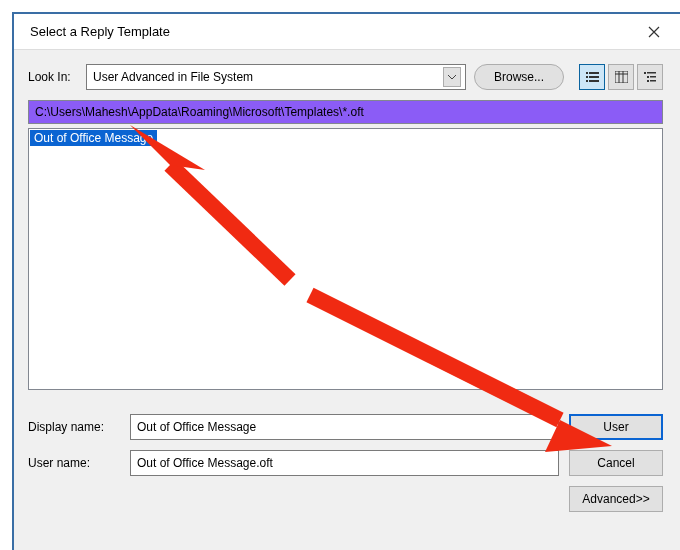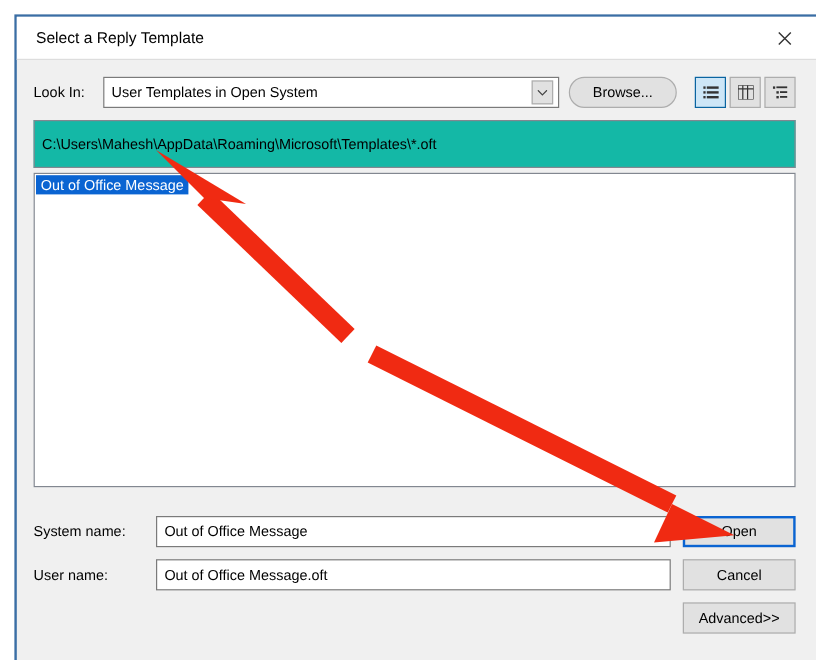--- a/index.html
+++ b/index.html
@@ -107,23 +107,23 @@
     display: flex;
     align-items: center;
     justify-content: center;
   }
   .view-btn.active {
     border: 1px solid #0a64a0;
     background: #cde6f7;
   }
   .path-box {
     width: 100%;
-    height: 40px;
+    height: 24px;
     border: 1px solid #828790;
-    background: #14b8a6;
+    background: #8b5cf6;
     padding: 0 6px;
     display: flex;
     align-items: center;
     font-size: 12px;
     color: #000;
     margin-bottom: 4px;
   }
   .file-list {
     width: 100%;
     height: 262px;
@@ -190,21 +190,21 @@
           <path d="M1 1 L11 11 M11 1 L1 11" stroke="#333" stroke-width="1.2" fill="none"></path>
         </svg>
     </button>
   </div>
 
   <div class="body">
 
     <div class="row">
       <span class="label" style="width:50px">Look In:</span>
       <div class="lookin-select">
-        <span>User Templates in Open System</span>
+        <span>User Advanced in File System</span>
         <span class="dropdown-arrow">
           <svg width="8" height="5" viewBox="0 0 8 5">
               <path d="M0 0 L4 4 L8 0" stroke="#444" stroke-width="1" fill="none"></path>
             </svg>
         </span>
       </div>
       <button class="btn browse">Browse...</button>
       <div class="view-btns">
         <div class="view-btn active">
           <svg width="13" height="12" viewBox="0 0 13 12">
@@ -239,23 +239,23 @@
 
     <div class="path-box">
       <span>C:\Users\Mahesh\AppData\Roaming\Microsoft\Templates\*.oft</span>
     </div>
 
     <div class="file-list">
       <span class="file-item">Out of Office Message</span>
     </div>
 
     <div class="bottom">
-      <span class="label">System name:</span>
+      <span class="label">Display name:</span>
       <input class="text-input" value="Out of Office Message" style="">
-      <button class="action-btn primary">Open</button>
+      <button class="action-btn primary">User</button>
 
       <span class="label">User name:</span>
       <input class="text-input" value="Out of Office Message.oft" style="">
       <button class="action-btn">Cancel</button>
 
       <div class="advanced-row">
         <button class="action-btn">Advanced&gt;&gt;</button>
       </div>
     </div>
 

